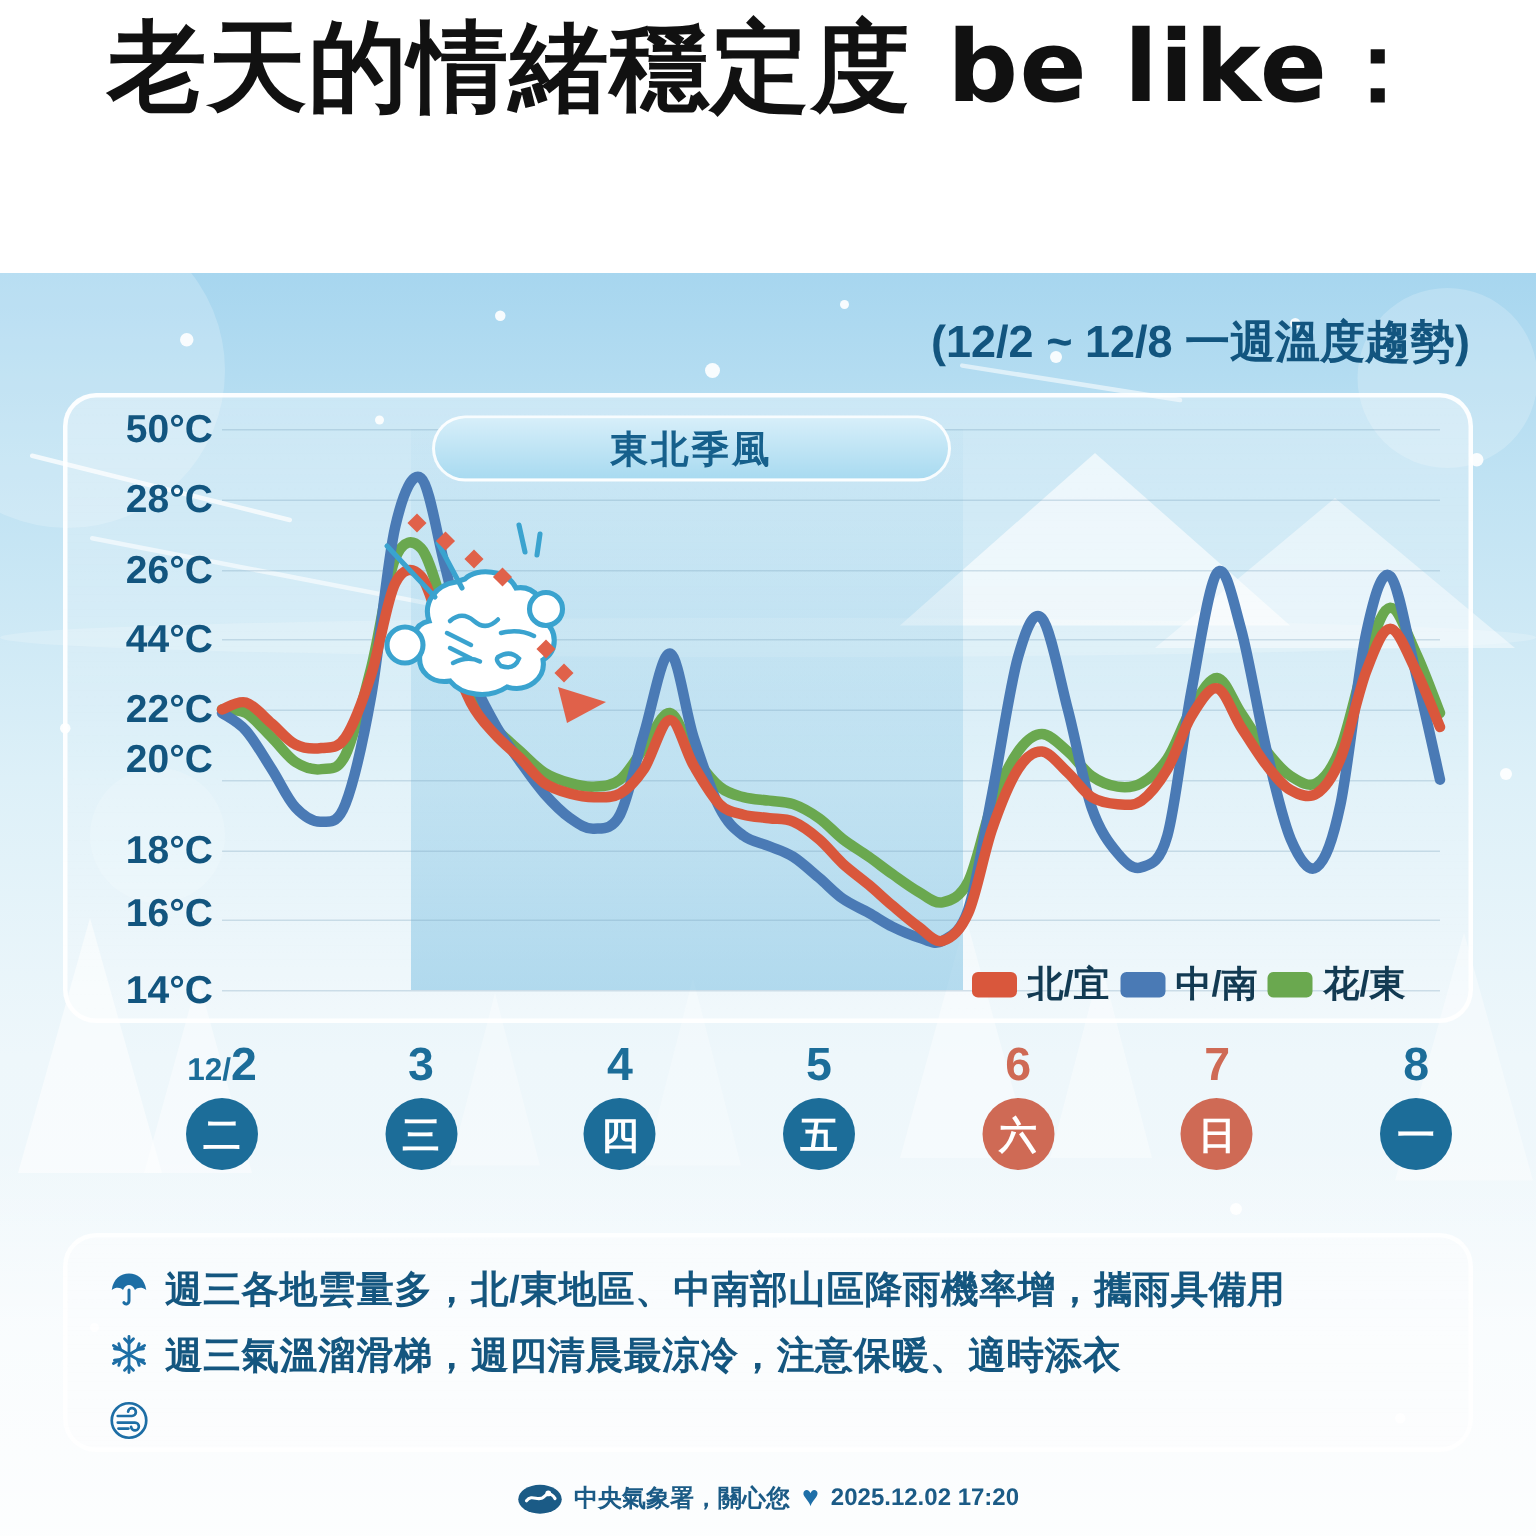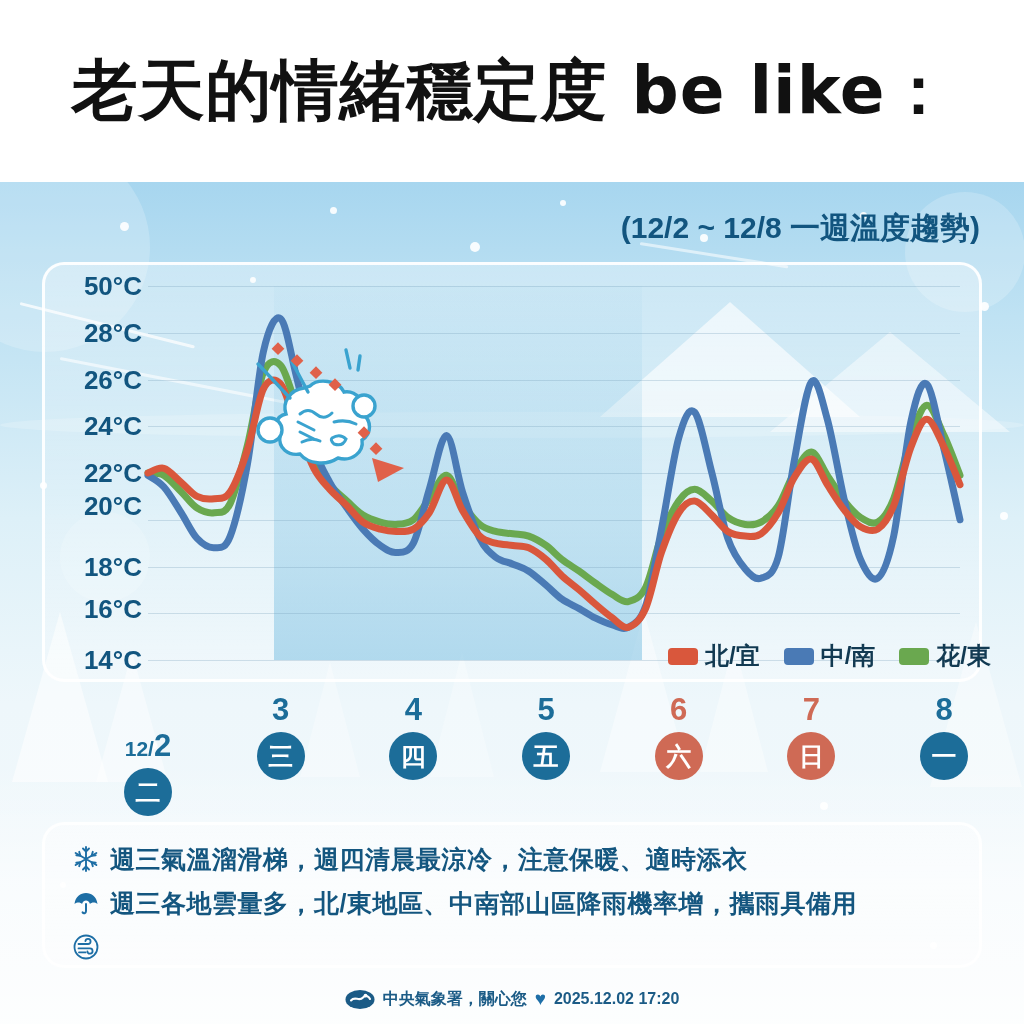--- a/index.html
+++ b/index.html
@@ -8,21 +8,21 @@
     width:1024px;height:1024px;overflow:hidden;
     font-family:"Liberation Sans","DejaVu Sans",sans-serif;
     background:#ffffff;
   }
   .page{position:relative;width:1024px;height:1024px;}
 
   
   .title-band{
     position:absolute;left:0;top:0;width:1024px;height:182px;
     background:#ffffff;
-    display:flex;align-items:center;justify-content:center;
+    display:flex;justify-content:center;
   }
   .title-text{
     font-size:66px;font-weight:bold;color:#111111;
     letter-spacing:1px;white-space:nowrap;
     font-family:"DejaVu Sans","Liberation Sans",sans-serif;
   }
 
   
   .scene{
     position:absolute;left:0;top:182px;width:1024px;height:842px;
@@ -88,22 +88,22 @@
     border-radius:22px;
     background:linear-gradient(180deg,#d6eef9 0%,#a8daf0 100%);
     border:2px solid rgba(255,255,255,.9);
     display:flex;align-items:center;justify-content:center;
     box-sizing:border-box;
   }
   .pill span{font-size:25px;font-weight:bold;color:#16608c;letter-spacing:2px;}
 
   
   .legend{
-    position:absolute;left:668px;top:640px;height:32px;
-    display:flex;align-items:center;gap:24px;
+    position:absolute;left:648px;top:640px;height:32px;
+    display:flex;align-items:center;gap:7px;
   }
   .lg{display:flex;align-items:center;gap:7px;}
   .sw{width:30px;height:17px;border-radius:4px;display:block;}
   .lgt{font-size:24px;font-weight:bold;color:#123a52;white-space:nowrap;}
 
   
   .xaxis{position:absolute;left:0;top:694px;width:1024px;height:100px;}
   .xtick{position:absolute;width:120px;text-align:center;transform:translateX(-50%);}
   .xd{font-size:31px;font-weight:bold;line-height:1;}
   .xd .mo{font-size:21px;}
@@ -200,28 +200,31 @@
     <svg id="lines" width="812" height="374" viewBox="0 0 812 374" style="position:absolute;left:0;top:0;overflow:visible;">
         <path d="M0.00,187.00 C2.65,187.39 10.39,186.22 15.92,189.34 C21.45,192.45 27.64,200.25 33.17,205.70 C38.70,211.15 43.56,218.56 49.09,222.06 C54.62,225.57 60.81,227.52 66.34,226.74 C71.87,225.96 76.73,228.69 82.26,217.39 C87.79,206.09 93.98,180.77 99.51,158.95 C105.04,137.13 109.90,99.73 115.43,86.49 C120.96,73.24 127.15,73.63 132.68,79.47 C138.21,85.32 143.07,105.58 148.60,121.55 C154.13,137.52 160.32,162.46 165.85,175.31 C171.38,188.17 176.24,192.06 181.77,198.69 C187.30,205.31 193.49,209.99 199.02,215.05 C204.55,220.11 209.41,225.57 214.94,229.08 C220.47,232.58 226.66,234.53 232.19,236.09 C237.72,237.65 242.58,238.81 248.11,238.42 C253.64,238.04 259.83,238.04 265.36,233.75 C270.89,229.46 275.75,220.11 281.28,212.71 C286.81,205.31 293.00,188.56 298.53,189.34 C304.06,190.12 308.92,209.21 314.45,217.39 C319.98,225.57 326.17,233.75 331.70,238.42 C337.23,243.10 342.09,243.88 347.62,245.44 C353.15,247.00 359.34,247.00 364.87,247.78 C370.40,248.55 375.26,248.16 380.79,250.11 C386.32,252.06 392.51,255.57 398.04,259.46 C403.57,263.36 408.43,269.20 413.96,273.49 C419.49,277.77 425.68,281.28 431.21,285.17 C436.74,289.07 441.60,292.97 447.13,296.86 C452.66,300.76 458.85,305.43 464.38,308.55 C469.91,311.67 474.77,316.73 480.30,315.56 C485.83,314.39 492.02,312.45 497.55,301.54 C503.08,290.63 507.94,264.53 513.47,250.11 C519.00,235.70 525.19,222.84 530.72,215.05 C536.25,207.26 541.11,203.36 546.64,203.36 C552.17,203.36 558.36,210.38 563.89,215.05 C569.42,219.72 574.28,227.52 579.81,231.41 C585.34,235.31 591.53,237.65 597.06,238.42 C602.59,239.20 607.45,239.20 612.98,236.09 C618.51,232.97 624.70,227.91 630.23,219.72 C635.76,211.54 640.62,195.96 646.15,187.00 C651.68,178.04 657.87,165.57 663.40,165.96 C668.93,166.35 673.79,181.16 679.32,189.34 C684.85,197.52 691.04,208.04 696.57,215.05 C702.10,222.06 706.96,227.91 712.49,231.41 C718.02,234.92 724.21,239.20 729.74,236.09 C735.27,232.97 740.13,226.74 745.66,212.71 C751.19,198.69 757.38,167.52 762.91,151.94 C768.44,136.35 773.30,119.60 778.83,119.21 C784.36,118.82 790.55,137.91 796.08,149.60 C801.61,161.29 809.35,182.71 812.00,189.34" fill="none" stroke="#6aa84f" stroke-width="7" stroke-linecap="round" stroke-linejoin="round"></path>
         <path d="M0.00,189.34 C2.65,191.29 10.39,194.79 15.92,201.03 C21.45,207.26 27.64,218.17 33.17,226.74 C38.70,235.31 43.56,246.61 49.09,252.45 C54.62,258.29 60.81,262.19 66.34,261.80 C71.87,261.41 76.73,264.14 82.26,250.11 C87.79,236.09 93.98,208.43 99.51,177.65 C105.04,146.87 109.90,89.60 115.43,65.45 C120.96,41.30 127.15,28.44 132.68,32.72 C138.21,37.01 143.07,69.74 148.60,91.16 C154.13,112.59 160.32,143.76 165.85,161.29 C171.38,178.82 176.24,186.22 181.77,196.35 C187.30,206.48 193.49,214.27 199.02,222.06 C204.55,229.85 209.41,236.87 214.94,243.10 C220.47,249.33 226.66,255.57 232.19,259.46 C237.72,263.36 242.58,266.86 248.11,266.47 C253.64,266.09 259.83,267.64 265.36,257.13 C270.89,246.61 275.75,221.28 281.28,203.36 C286.81,185.44 293.00,149.21 298.53,149.60 C304.06,149.99 308.92,188.56 314.45,205.70 C319.98,222.84 326.17,241.54 331.70,252.45 C337.23,263.36 342.09,266.86 347.62,271.15 C353.15,275.44 359.34,275.82 364.87,278.16 C370.40,280.50 375.26,281.67 380.79,285.17 C386.32,288.68 392.51,294.53 398.04,299.20 C403.57,303.88 408.43,309.33 413.96,313.22 C419.49,317.12 425.68,319.46 431.21,322.58 C436.74,325.69 441.60,329.20 447.13,331.92 C452.66,334.65 458.85,337.38 464.38,338.94 C469.91,340.50 474.77,344.39 480.30,341.27 C485.83,338.16 492.02,336.60 497.55,320.24 C503.08,303.87 507.94,271.15 513.47,243.10 C519.00,215.05 525.19,171.42 530.72,151.94 C536.25,132.46 541.11,120.38 546.64,126.22 C552.17,132.07 558.36,165.96 563.89,187.00 C569.42,208.04 574.28,236.48 579.81,252.45 C585.34,268.42 591.53,276.21 597.06,282.84 C602.59,289.46 607.45,294.14 612.98,292.19 C618.51,290.24 624.70,290.63 630.23,271.15 C635.76,251.67 640.62,204.53 646.15,175.31 C651.68,146.09 657.87,102.85 663.40,95.84 C668.93,88.83 673.79,113.37 679.32,133.24 C684.85,153.11 691.04,191.67 696.57,215.05 C702.10,238.42 706.96,260.63 712.49,273.49 C718.02,286.34 724.21,296.08 729.74,292.19 C735.27,288.29 740.13,276.21 745.66,250.11 C751.19,224.01 757.38,160.90 762.91,135.58 C768.44,110.25 773.30,93.50 778.83,98.18 C784.36,102.85 790.55,141.03 796.08,163.63 C801.61,186.22 809.35,222.06 812.00,233.75" fill="none" stroke="#4a7ab5" stroke-width="7" stroke-linecap="round" stroke-linejoin="round"></path>
         <path d="M0.00,187.00 C2.65,186.22 10.39,180.77 15.92,182.33 C21.45,183.88 27.64,191.67 33.17,196.35 C38.70,201.02 43.56,207.65 49.09,210.38 C54.62,213.10 60.81,213.49 66.34,212.71 C71.87,211.93 76.73,213.88 82.26,205.70 C87.79,197.52 93.98,180.77 99.51,163.63 C105.04,146.48 109.90,113.76 115.43,102.85 C120.96,91.94 127.15,91.94 132.68,98.18 C138.21,104.41 143.07,126.22 148.60,140.25 C154.13,154.28 160.32,171.81 165.85,182.33 C171.38,192.84 176.24,197.13 181.77,203.36 C187.30,209.60 193.49,214.27 199.02,219.72 C204.55,225.18 209.41,232.19 214.94,236.09 C220.47,239.98 226.66,241.54 232.19,243.10 C237.72,244.66 242.58,245.44 248.11,245.44 C253.64,245.44 259.83,246.22 265.36,243.10 C270.89,239.98 275.75,234.92 281.28,226.74 C286.81,218.56 293.00,194.40 298.53,194.01 C304.06,193.62 308.92,215.05 314.45,224.40 C319.98,233.75 326.17,244.66 331.70,250.11 C337.23,255.57 342.09,255.57 347.62,257.13 C353.15,258.68 359.34,258.68 364.87,259.46 C370.40,260.24 375.26,259.46 380.79,261.80 C386.32,264.14 392.51,268.81 398.04,273.49 C403.57,278.16 408.43,284.79 413.96,289.85 C419.49,294.91 425.68,299.20 431.21,303.88 C436.74,308.55 441.60,313.23 447.13,317.90 C452.66,322.58 458.85,328.03 464.38,331.92 C469.91,335.82 474.77,342.83 480.30,341.27 C485.83,339.72 492.02,335.04 497.55,322.58 C503.08,310.11 507.94,282.45 513.47,266.47 C519.00,250.50 525.19,235.31 530.72,226.74 C536.25,218.17 541.11,214.66 546.64,215.05 C552.17,215.44 558.36,224.01 563.89,229.08 C569.42,234.14 574.28,241.93 579.81,245.44 C585.34,248.94 591.53,249.72 597.06,250.11 C602.59,250.50 607.45,251.67 612.98,247.78 C618.51,243.88 624.70,236.09 630.23,226.74 C635.76,217.39 640.62,200.64 646.15,191.67 C651.68,182.71 657.87,171.81 663.40,172.97 C668.93,174.14 673.79,190.12 679.32,198.69 C684.85,207.26 691.04,217.39 696.57,224.40 C702.10,231.41 706.96,237.65 712.49,240.76 C718.02,243.88 724.21,246.61 729.74,243.10 C735.27,239.59 740.13,233.36 745.66,219.72 C751.19,206.09 757.38,175.70 762.91,161.29 C768.44,146.87 773.30,133.24 778.83,133.24 C784.36,133.24 790.55,150.38 796.08,161.29 C801.61,172.20 809.35,192.45 812.00,198.69" fill="none" stroke="#d9573c" stroke-width="7" stroke-linecap="round" stroke-linejoin="round"></path>
       </svg>
   </div>
   <div class="ylabels" id="ylabels">
       <div class="ylabel" style="top: 0px;">50°C</div>
       <div class="ylabel" style="top: 46.75px;">28°C</div>
       <div class="ylabel" style="top: 93.5px;">26°C</div>
-      <div class="ylabel" style="top: 140.25px;">24°C</div>
+      <div class="ylabel" style="top: 140.25px;">44°C</div>
       <div class="ylabel" style="top: 187px;">22°C</div>
       <div class="ylabel" style="top: 220px;">20°C</div>
       <div class="ylabel" style="top: 280.5px;">18°C</div>
       <div class="ylabel" style="top: 323px;">16°C</div>
       <div class="ylabel" style="top: 374px;">14°C</div>
     </div>
 
+  <div class="pill">
+    <span>東北季風</span>
+  </div>
 
   <svg width="160" height="170" viewBox="0 0 160 170" style="position:absolute;left:248px;top:322px;">
     <g fill="none" stroke="#3aa3cf" stroke-width="3.4" stroke-linecap="round">
       <path d="M56,66 C42,68 34,80 38,92 C28,94 24,106 32,114
                C30,126 40,134 52,132 C60,142 78,144 90,136
                C104,140 116,130 114,118 C124,112 124,98 114,92
                C118,80 108,68 96,70 C90,58 70,56 62,64 Z" fill="#ffffff" stroke="#3aa3cf"></path>
       <circle cx="116" cy="84" r="11" fill="#ffffff"></circle>
       <circle cx="22" cy="108" r="12" fill="#ffffff"></circle>
       <path d="M52,92 q8,-7 16,0 q8,7 16,-1" stroke-width="3"></path>
@@ -255,21 +258,21 @@
         <span class="sw" style="background: rgb(74, 122, 181);"></span>
         <span class="lgt">中/南</span>
       </div>
       <div class="lg">
         <span class="sw" style="background: rgb(106, 168, 79);"></span>
         <span class="lgt">花/東</span>
       </div>
     </div>
 
   <div class="xaxis" id="xaxis">
-      <div class="xtick" style="left: 148px; margin-top: 36px;">
+      <div class="xtick" style="left: 148px;">
         <div class="xd" style="color: rgb(28, 109, 153);"><span class="mo">12/</span><span>2</span></div>
         <div class="xc" style="background: rgb(28, 109, 153);">二</div>
       </div>
       <div class="xtick" style="left: 280.68px;">
         <div class="xd" style="color: rgb(28, 109, 153);"><span>3</span></div>
         <div class="xc" style="background: rgb(28, 109, 153);">三</div>
       </div>
       <div class="xtick" style="left: 413.359px;">
         <div class="xd" style="color: rgb(28, 109, 153);"><span>4</span></div>
         <div class="xc" style="background: rgb(28, 109, 153);">四</div>
@@ -286,43 +289,43 @@
         <div class="xd" style="color: rgb(207, 106, 85);"><span>7</span></div>
         <div class="xc" style="background: rgb(207, 106, 85);">日</div>
       </div>
       <div class="xtick" style="left: 944.078px;">
         <div class="xd" style="color: rgb(28, 109, 153);"><span>8</span></div>
         <div class="xc" style="background: rgb(28, 109, 153);">一</div>
       </div>
     </div>
 
   <div class="notes">
+
+    <div class="note">
+      <span class="note-ic">
+        <svg width="28" height="28" viewBox="0 0 28 28">
+          <path d="M2.5 15 C3.5 7.5 8.5 4 14 4 C19.5 4 24.5 7.5 25.5 15
+                   C22.5 12.8 19.6 13.4 18 15 C17 12.6 15.6 11.6 14 11.6
+                   C12.4 11.6 11 12.6 10 15 C8.4 13.4 5.5 12.8 2.5 15 Z" fill="#1d6ea5"></path>
+          <path d="M14 15 V22 C14 24.4 11.6 25 10.6 23.4" stroke="#1d6ea5" stroke-width="2" fill="none" stroke-linecap="round"></path>
+        </svg>
+      </span>
+      <span class="note-tx">週三各地雲量多，北/東地區、中南部山區降雨機率增，攜雨具備用</span>
+    </div>
 
     <div class="note">
       <span class="note-ic">
         <svg width="28" height="28" viewBox="0 0 28 28" fill="none" stroke="#1d6ea5" stroke-width="1.9" stroke-linecap="round">
           <path d="M14 2 V26 M3.6 8 L24.4 20 M24.4 8 L3.6 20"></path>
           <path d="M14 6.5 l-3 -3 M14 6.5 l3 -3 M14 21.5 l-3 3 M14 21.5 l3 3"></path>
           <path d="M8.4 10.8 l-4.1 -0.6 M8.4 10.8 l-1.2 -4 M19.6 17.2 l4.1 0.6 M19.6 17.2 l1.2 4"></path>
           <path d="M19.6 10.8 l4.1 -0.6 M19.6 10.8 l1.2 -4 M8.4 17.2 l-4.1 0.6 M8.4 17.2 l-1.2 4"></path>
         </svg>
       </span>
       <span class="note-tx">週三氣溫溜滑梯，週四清晨最涼冷，注意保暖、適時添衣</span>
-    </div>
-
-    <div class="note">
-      <span class="note-ic">
-        <svg width="28" height="28" viewBox="0 0 28 28">
-          <path d="M2.5 15 C3.5 7.5 8.5 4 14 4 C19.5 4 24.5 7.5 25.5 15
-                   C22.5 12.8 19.6 13.4 18 15 C17 12.6 15.6 11.6 14 11.6
-                   C12.4 11.6 11 12.6 10 15 C8.4 13.4 5.5 12.8 2.5 15 Z" fill="#1d6ea5"></path>
-          <path d="M14 15 V22 C14 24.4 11.6 25 10.6 23.4" stroke="#1d6ea5" stroke-width="2" fill="none" stroke-linecap="round"></path>
-        </svg>
-      </span>
-      <span class="note-tx">週三各地雲量多，北/東地區、中南部山區降雨機率增，攜雨具備用</span>
     </div>
 
     <div class="note">
       <span class="note-ic">
         <svg width="28" height="28" viewBox="0 0 28 28" fill="none" stroke="#1d6ea5" stroke-width="1.8" stroke-linecap="round">
           <circle cx="14" cy="14" r="11.5"></circle>
           <path d="M6.5 11 H16 a2.6 2.6 0 1 0 -2.6 -2.9"></path>
           <path d="M6.5 15.4 H18 a2.6 2.6 0 1 1 -2.6 2.9"></path>
           <path d="M7 19.4 H13.6"></path>
         </svg>

